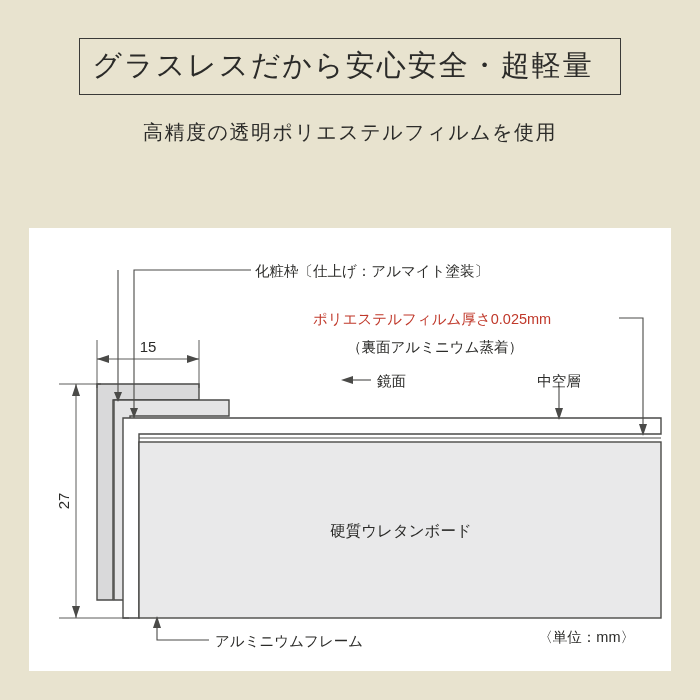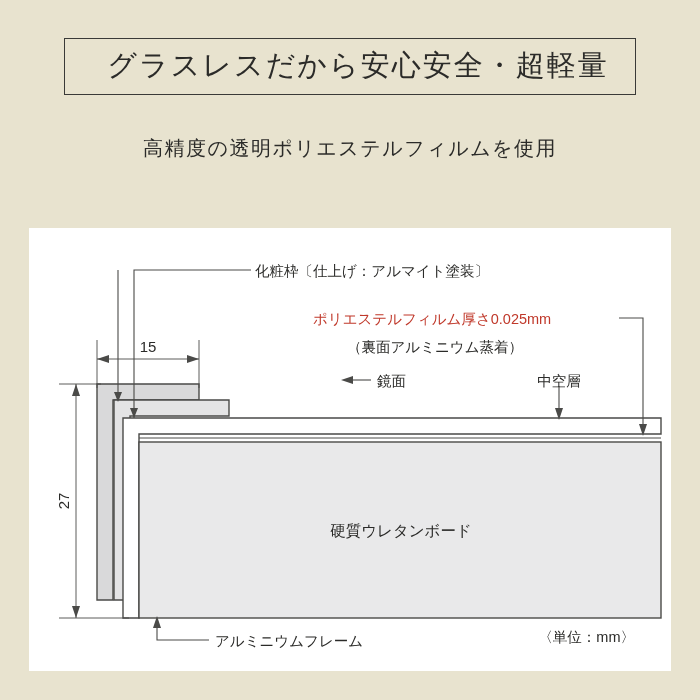--- a/index.html
+++ b/index.html
@@ -24,30 +24,30 @@
   .header {
     position: absolute;
     left: 0;
     top: 0;
     width: 700px;
     text-align: center;
   }
   .title-box {
     display: inline-block;
     margin-top: 38px;
-    padding: 10px 26px 12px 42px;
+    padding: 10px 26px 12px 12px;
     border: 1.5px solid #3a3a38;
     font-size: 29px;
     letter-spacing: 2px;
     color: #2b2b29;
     line-height: 1.15;
     white-space: nowrap;
   }
   .subtitle {
-    margin-top: 40px;
+    margin-top: 24px;
     font-size: 20px;
     letter-spacing: 1.5px;
     color: #2b2b29;
     white-space: nowrap;
   }
 
   
   .panel {
     position: absolute;
     left: 29px;

